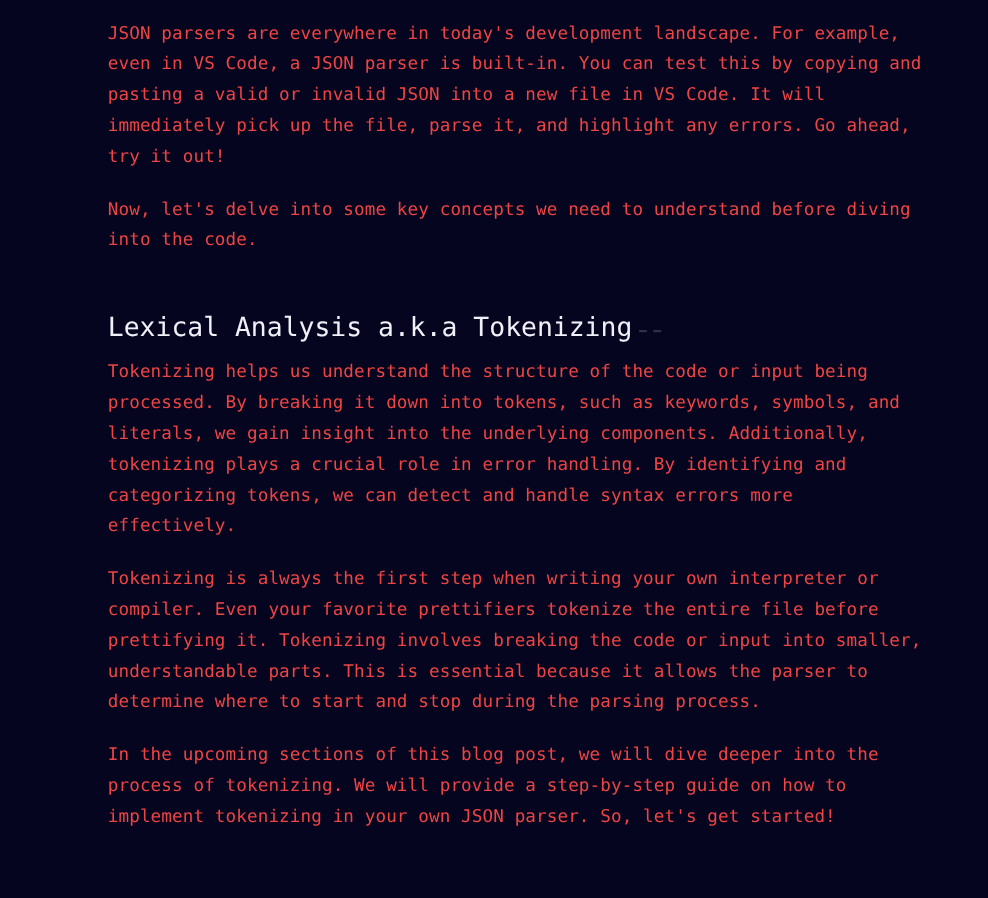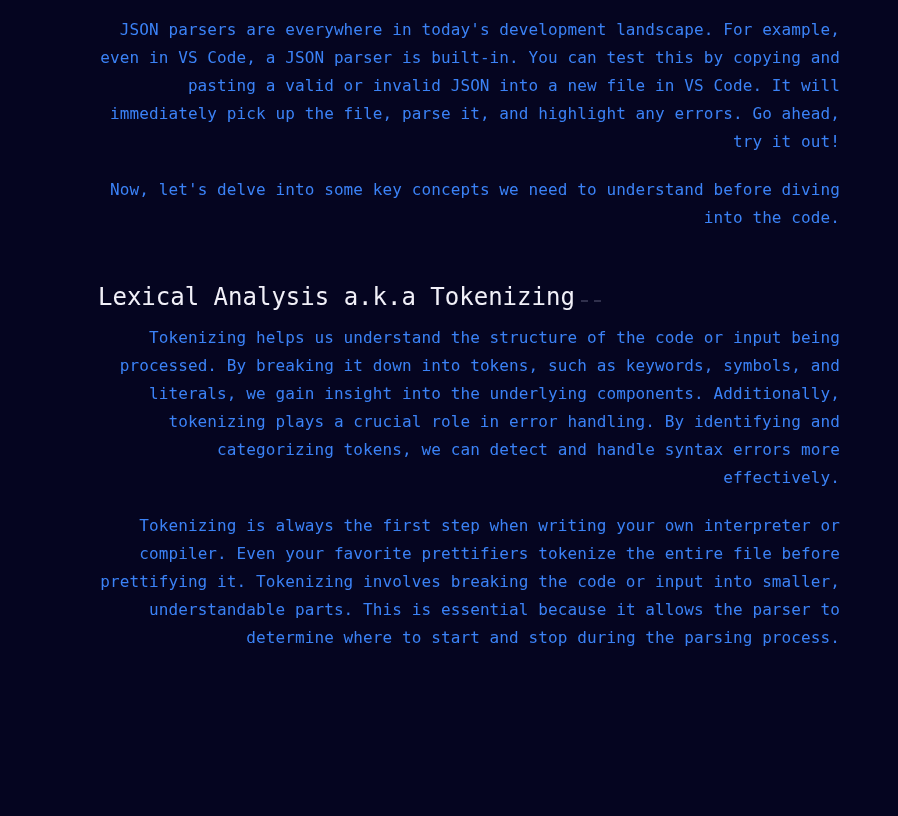--- a/index.html
+++ b/index.html
@@ -14,23 +14,22 @@
     box-sizing: border-box;
     width: 840px;
     padding: 16px 0 0 98px;
     font-family: "DejaVu Sans Mono", "Liberation Mono", monospace;
   }
   .content p {
     margin: 0 0 20px 0;
     font-size: 16px;
     line-height: 28px;
     letter-spacing: 0.1px;
-    color: #3b82f6;
+    color: #ef4444;
     white-space: pre-line;
-    text-align: right;
   }
   .content h2 {
     margin: 49px 0 11px 0;
     font-size: 24px;
     line-height: 32px;
     font-weight: 400;
     letter-spacing: 0;
     color: #f1f0f8;
     white-space: nowrap;
   }
@@ -74,16 +73,19 @@
 tokenizing plays a crucial role in error handling. By identifying and
 categorizing tokens, we can detect and handle syntax errors more
 effectively.</p>
 
     <p>Tokenizing is always the first step when writing your own interpreter or
 compiler. Even your favorite prettifiers tokenize the entire file before
 prettifying it. Tokenizing involves breaking the code or input into smaller,
 understandable parts. This is essential because it allows the parser to
 determine where to start and stop during the parsing process.</p>
 
+    <p>In the upcoming sections of this blog post, we will dive deeper into the
+process of tokenizing. We will provide a step-by-step guide on how to
+implement tokenizing in your own JSON parser. So, let's get started!</p>
 
 
   </article>
 </main>
 
 </body></html>

